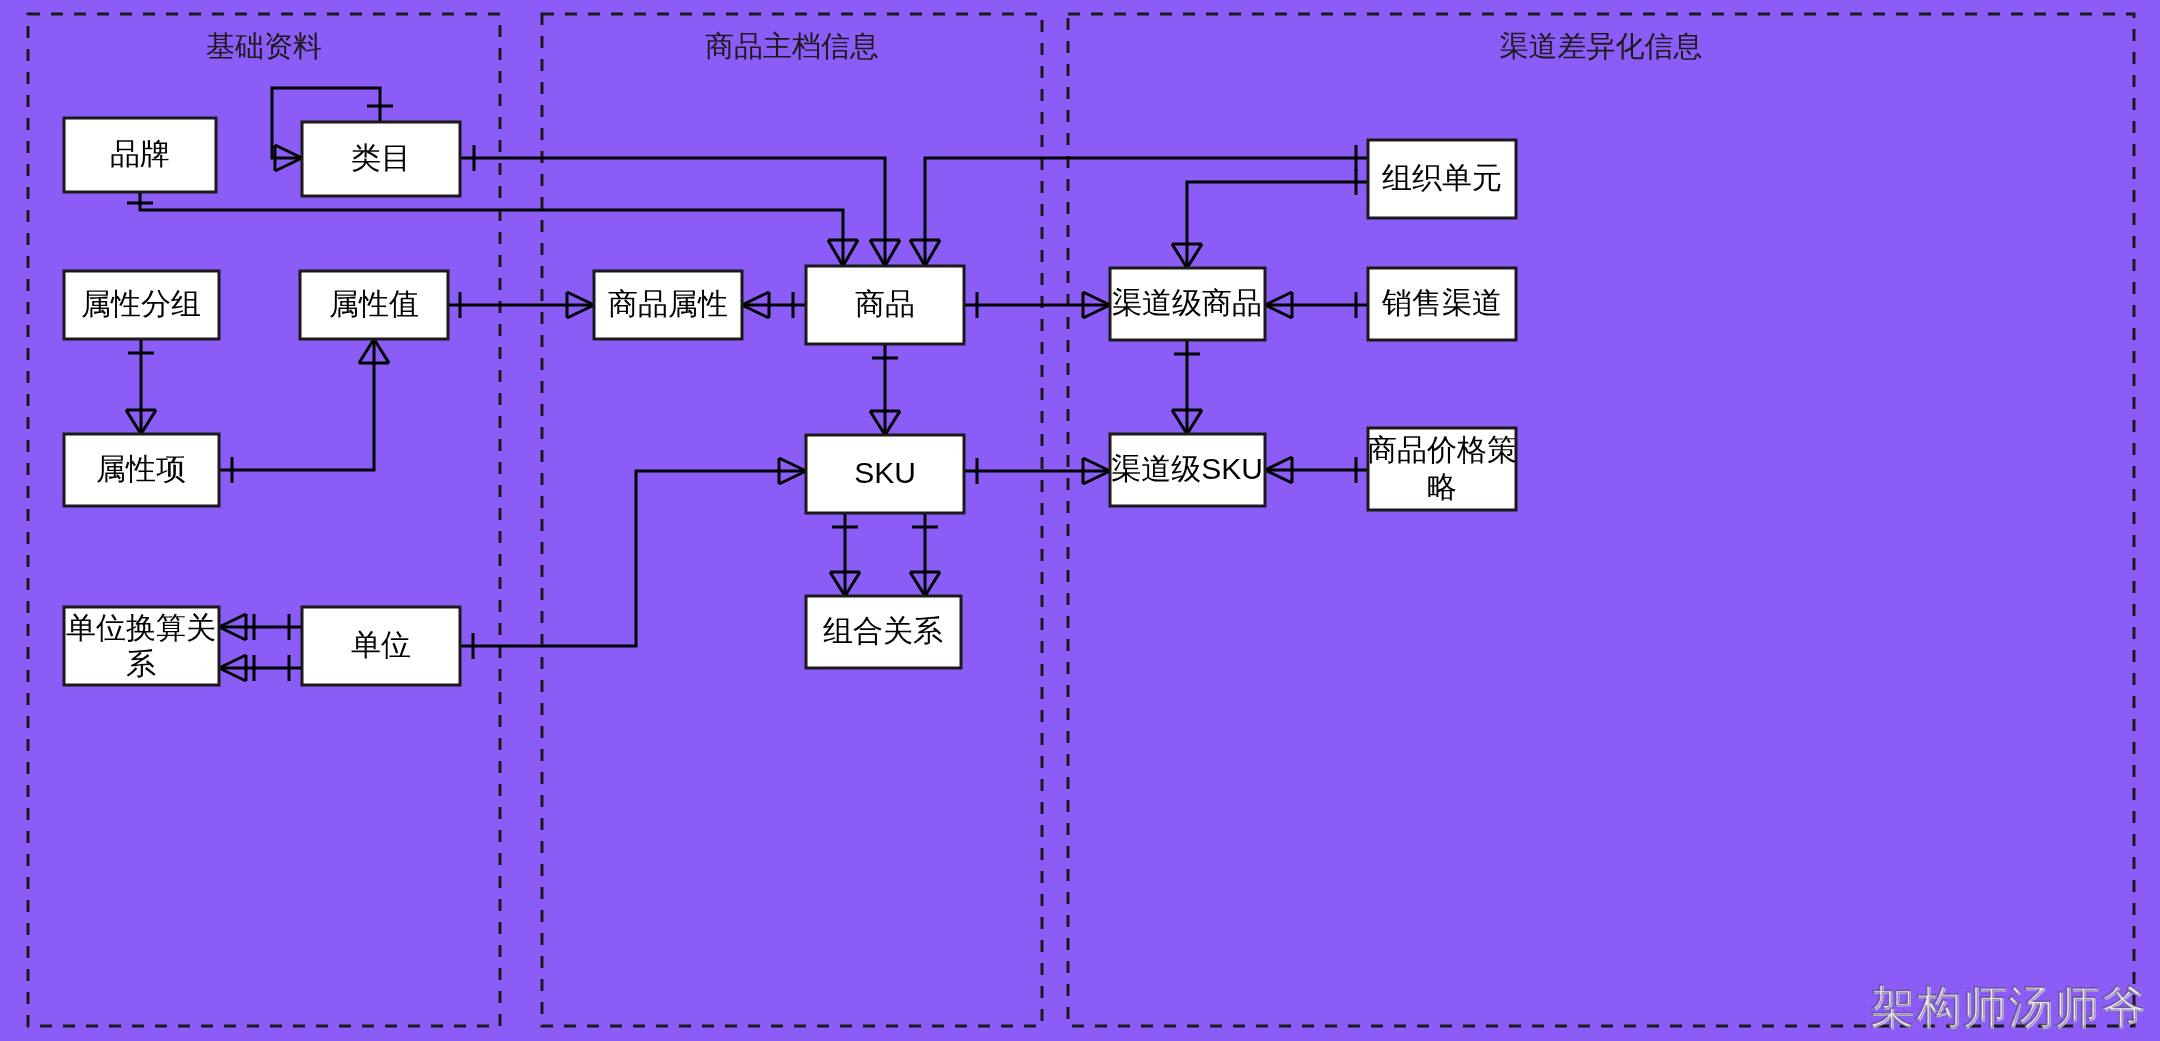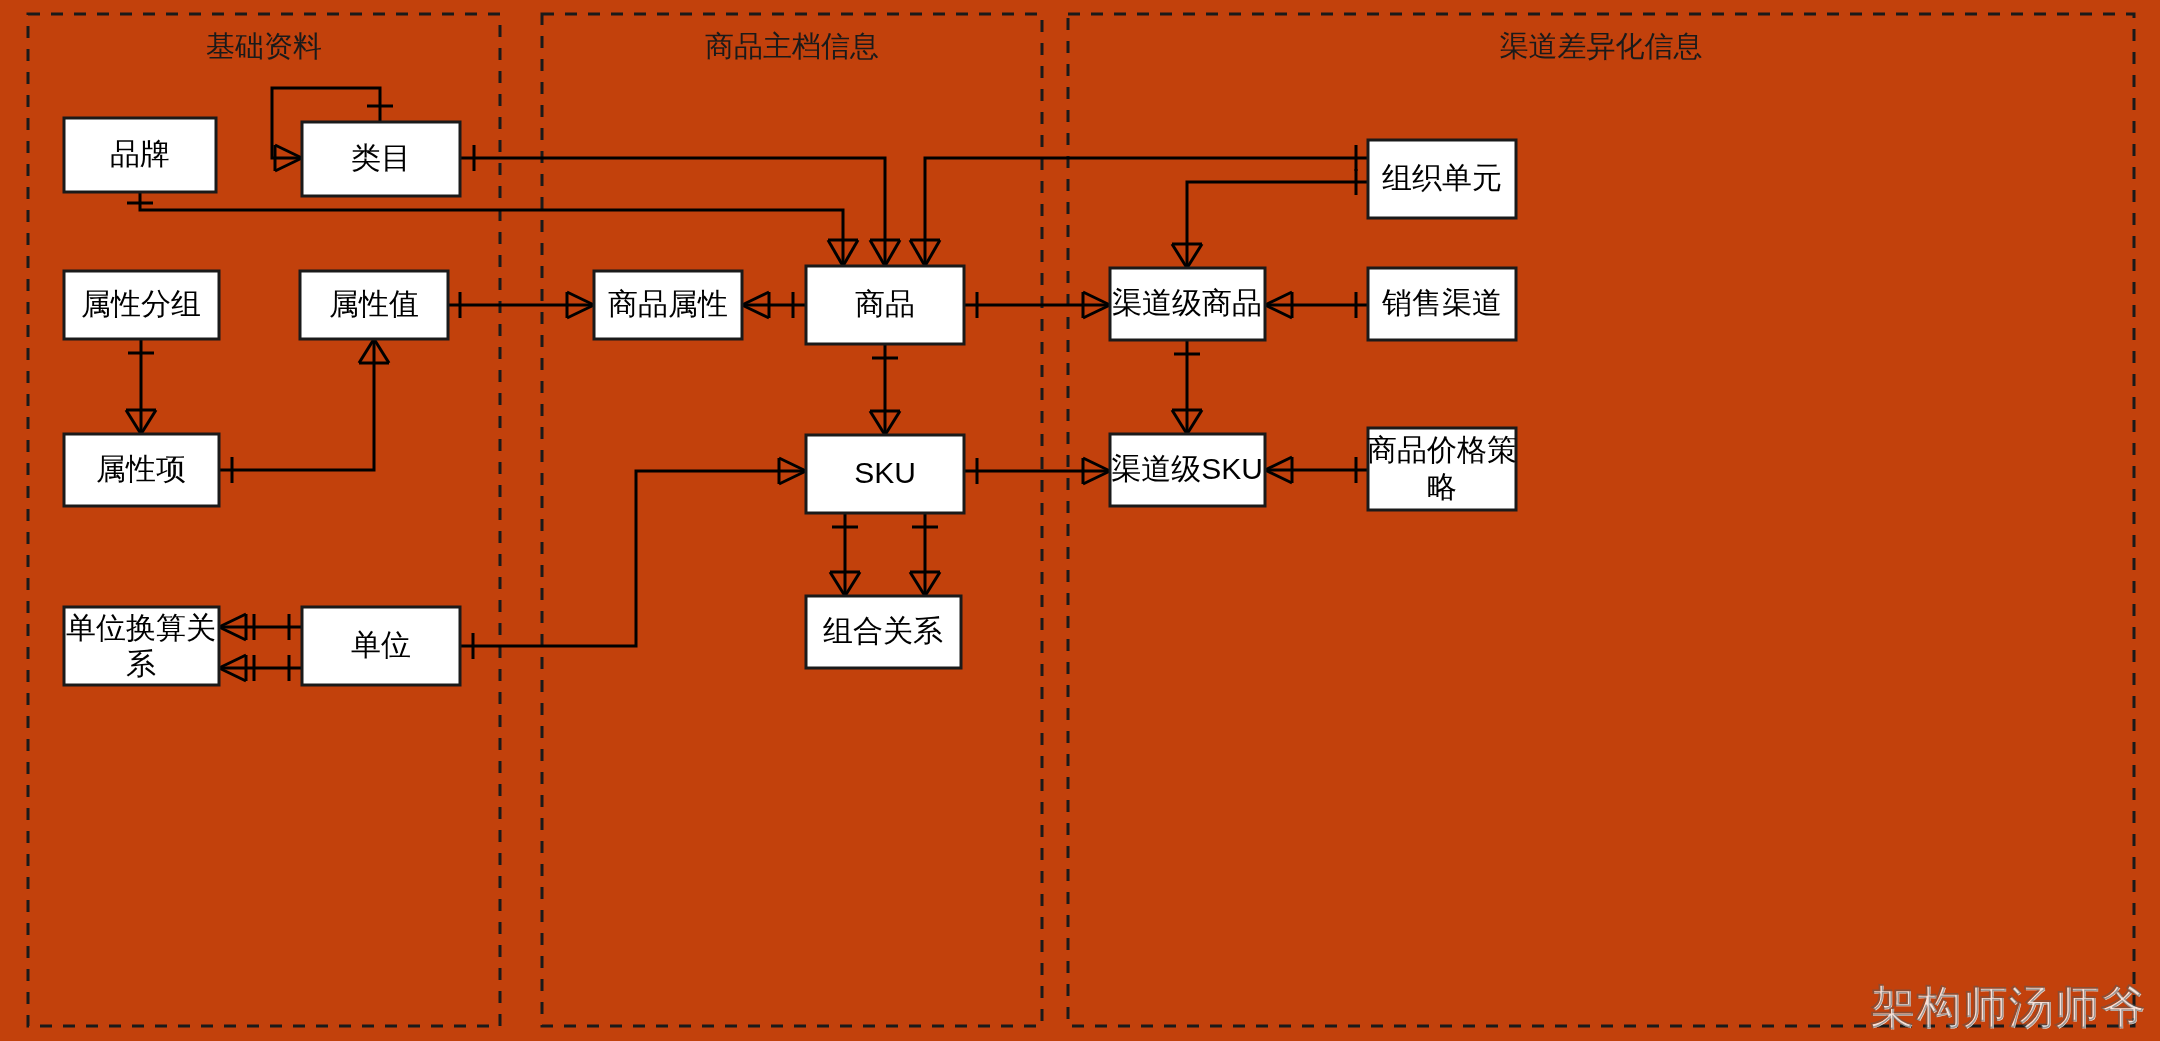--- a/index.html
+++ b/index.html
@@ -8,21 +8,21 @@
     padding: 0;
     background: #ffffff;
   }
   body {
     font-family: "Liberation Sans", "DejaVu Sans", sans-serif;
   }
   #canvas {
     position: relative;
     width: 2160px;
     height: 1041px;
-    background: #c2410c;
+    background: #8b5cf6;
     overflow: hidden;
   }
   #er-svg {
     position: absolute;
     left: 0;
     top: 0;
     width: 2160px;
     height: 1041px;
   }
   .grp-rect {

